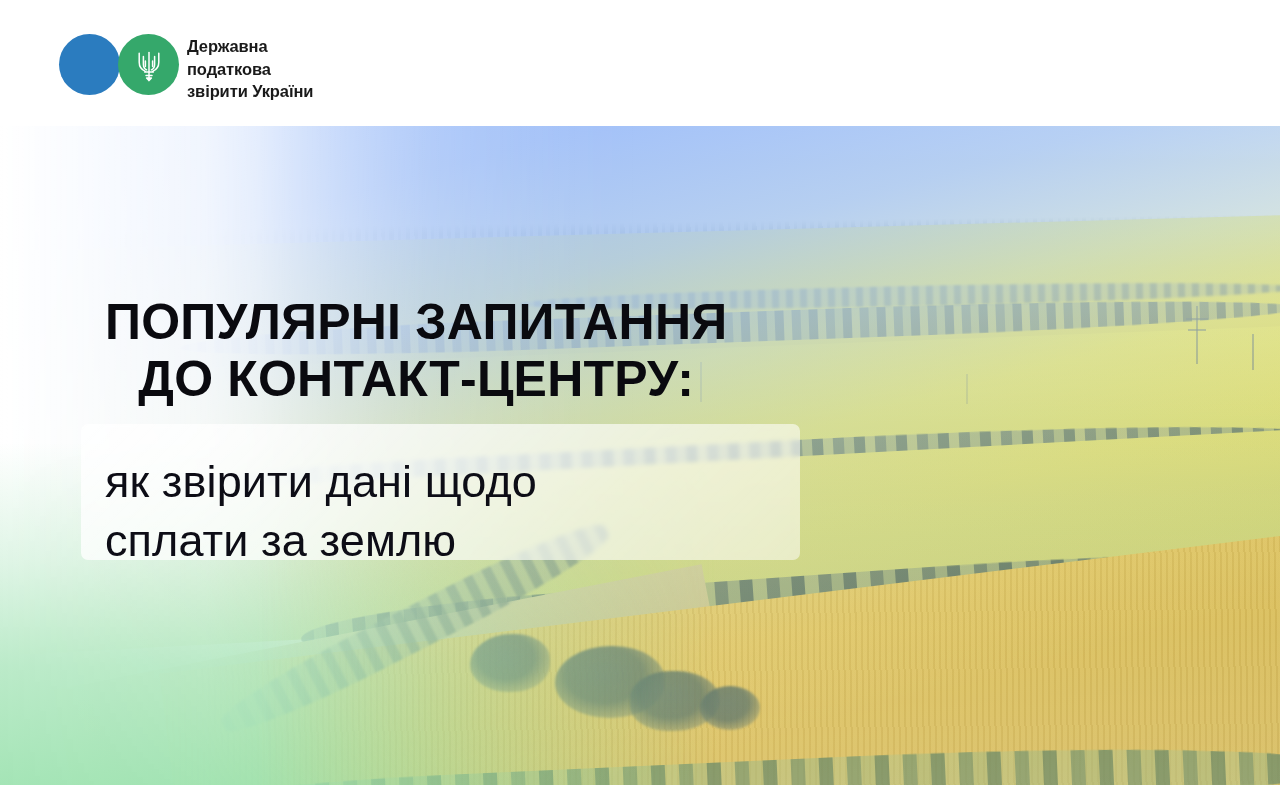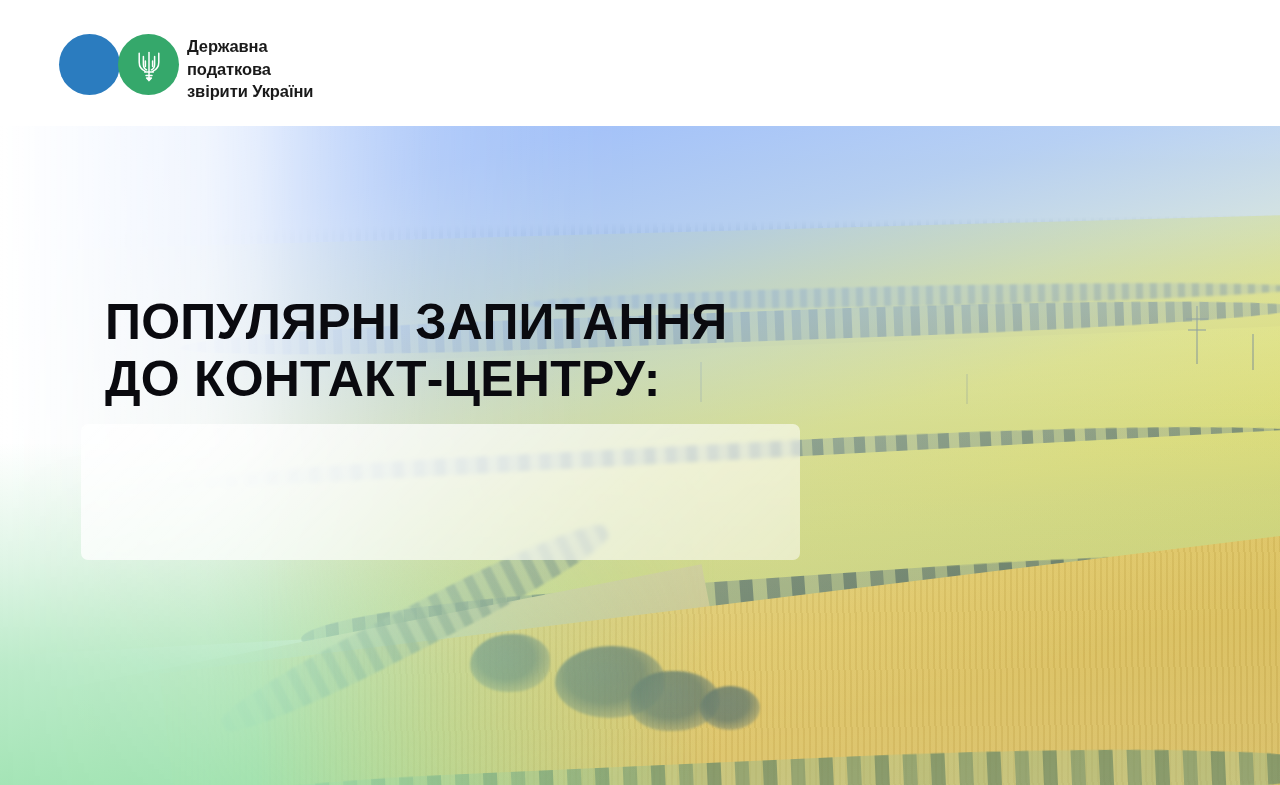--- a/index.html
+++ b/index.html
@@ -274,20 +274,21 @@
   .headline {
     position:absolute;
     left:105px; top:168px;
     font-size:50px;
     font-weight:bold;
     line-height:57px;
     letter-spacing:0.2px;
     color:#0a0a0f;
     text-transform:uppercase;
     white-space:pre-line;
+    text-align:center;
   }
 
   .subtitle-panel {
     position:absolute;
     left:81px; top:298px;
     width:719px; height:136px;
     border-radius:7px;
     background:linear-gradient(135deg,
       rgba(255,255,255,0.80) 0%,
       rgba(255,255,255,0.72) 40%,
@@ -366,15 +367,17 @@
     <div class="photo-layer haze"></div>
   </div>
 
   <div class="brand-overlay"></div>
   <div class="brand-overlay-green"></div>
 
   <div class="content">
     <div class="headline">ПОПУЛЯРНІ ЗАПИТАННЯ
 ДО КОНТАКТ-ЦЕНТРУ:</div>
     <div class="subtitle-panel"></div>
+    <div class="subtitle">як звірити дані щодо
+сплати за землю</div>
   </div>
 
 </div>
 
 </body></html>

